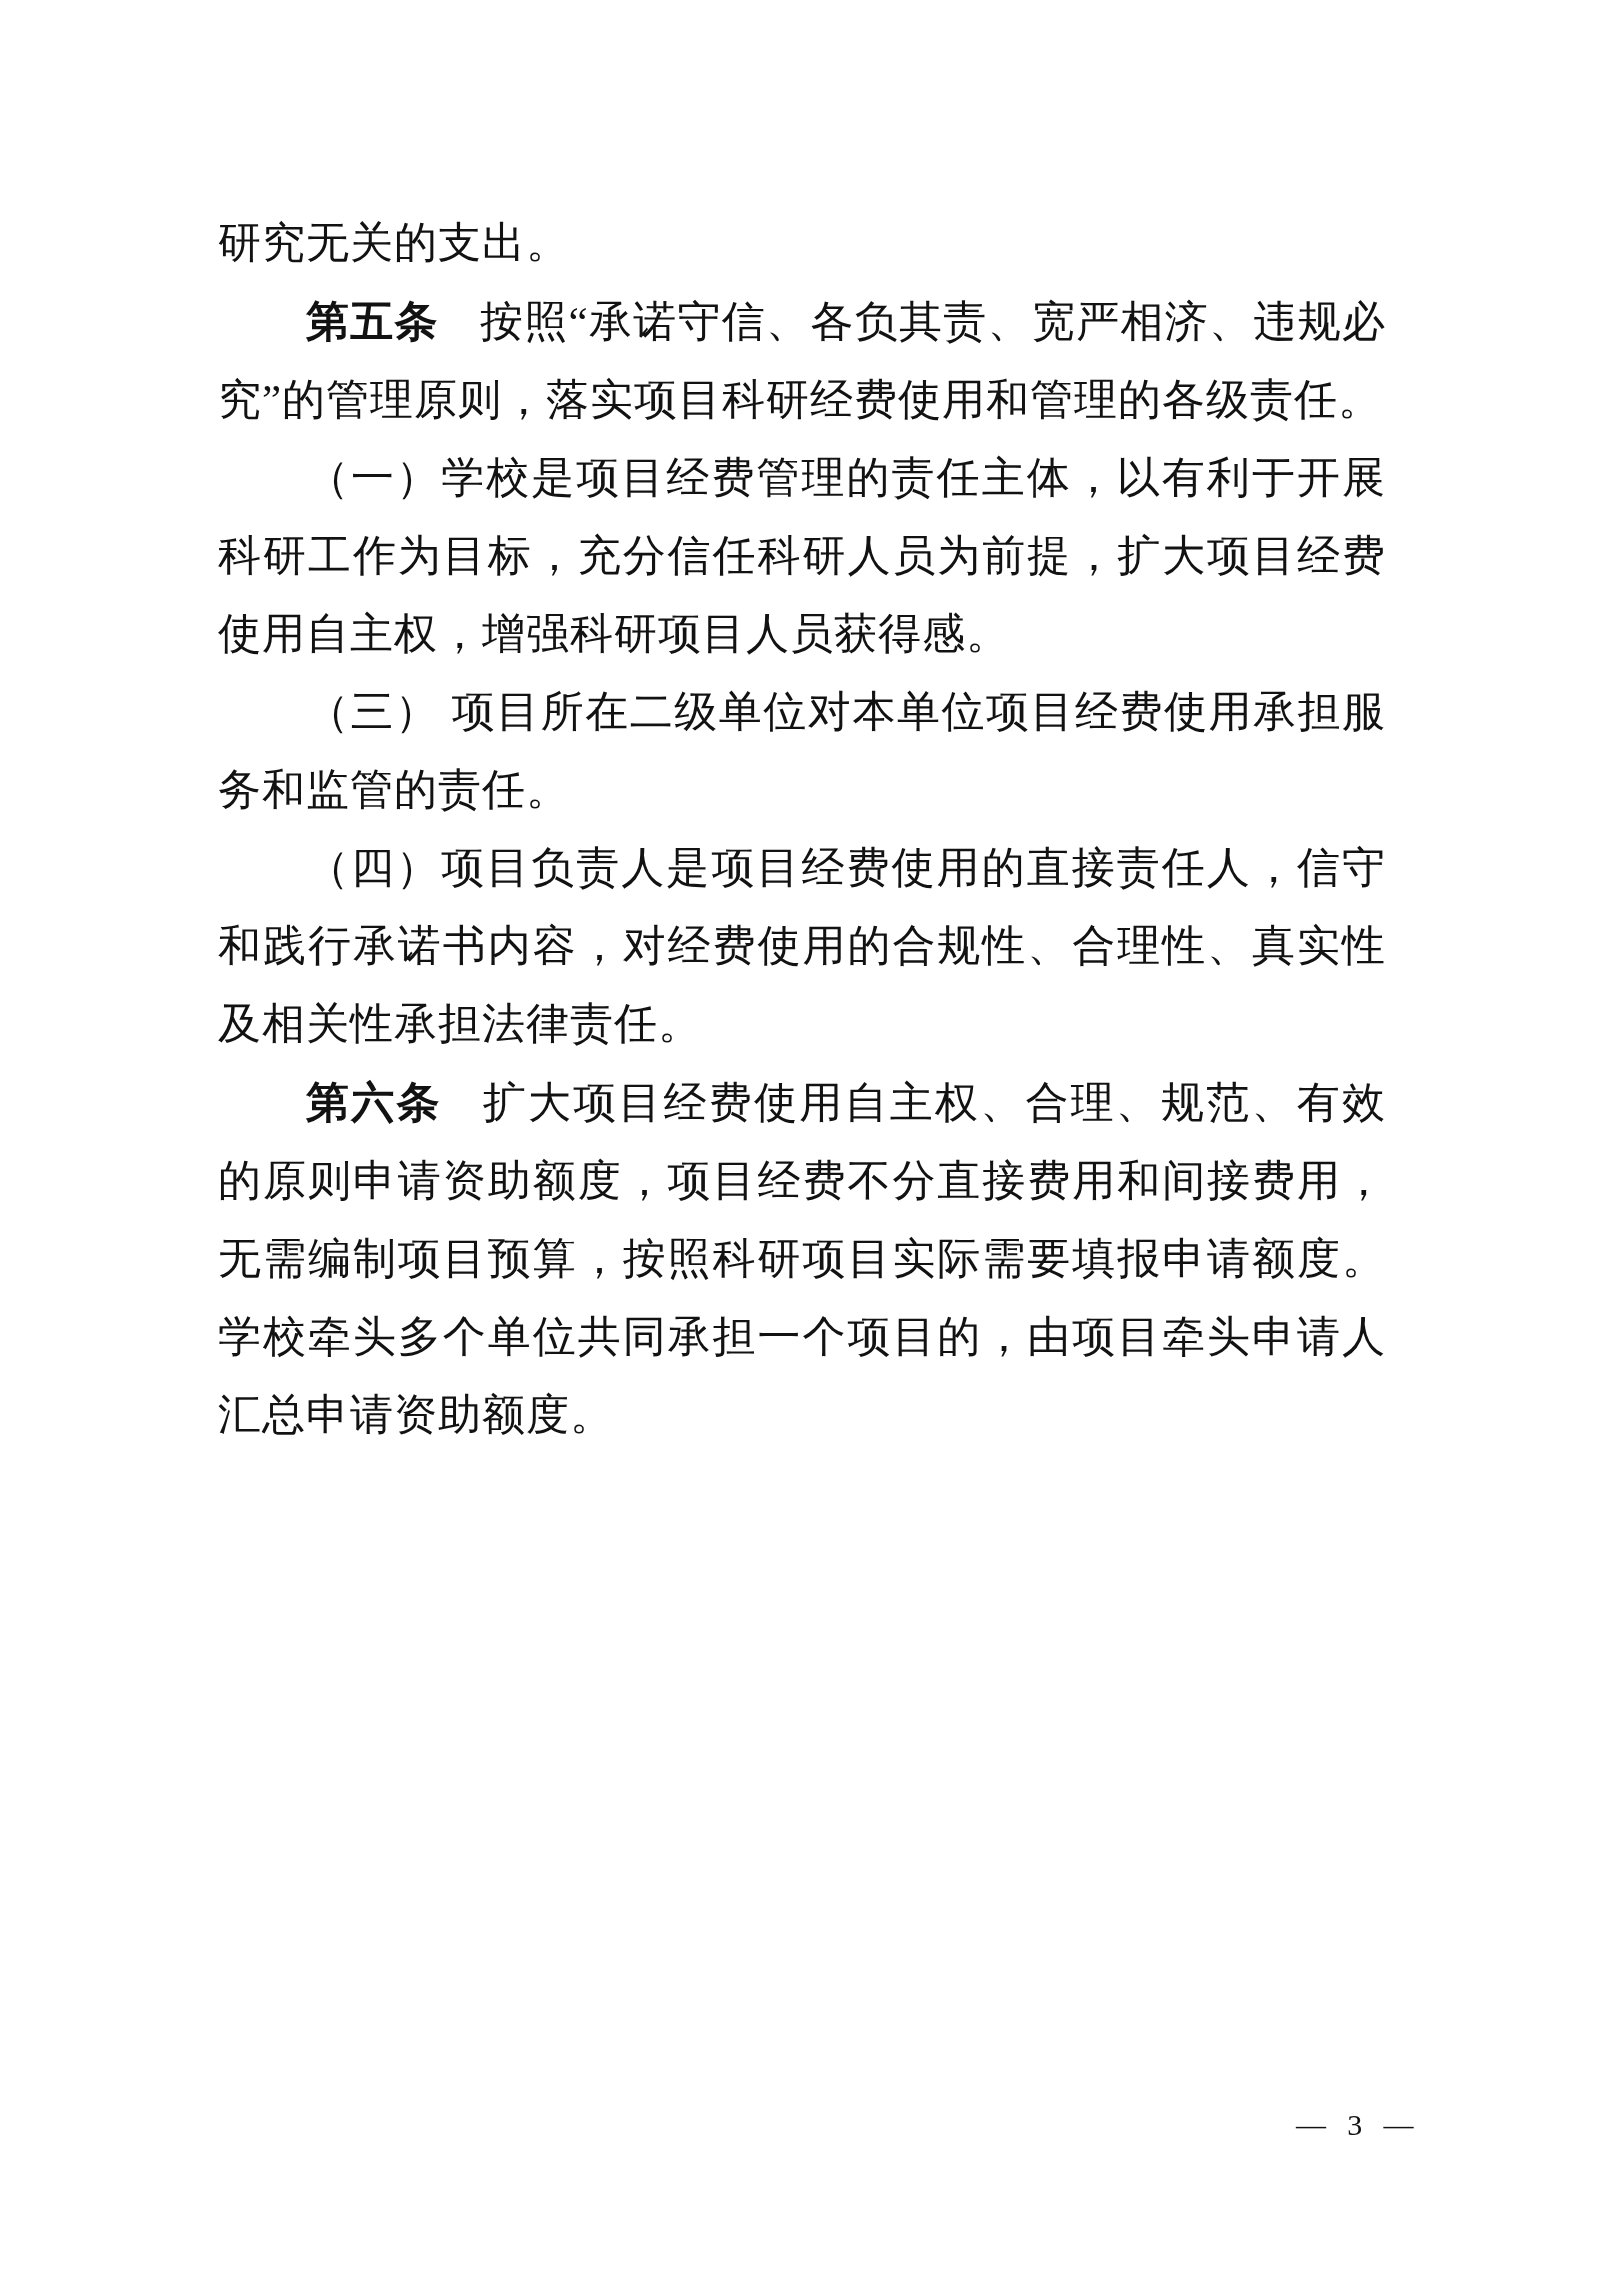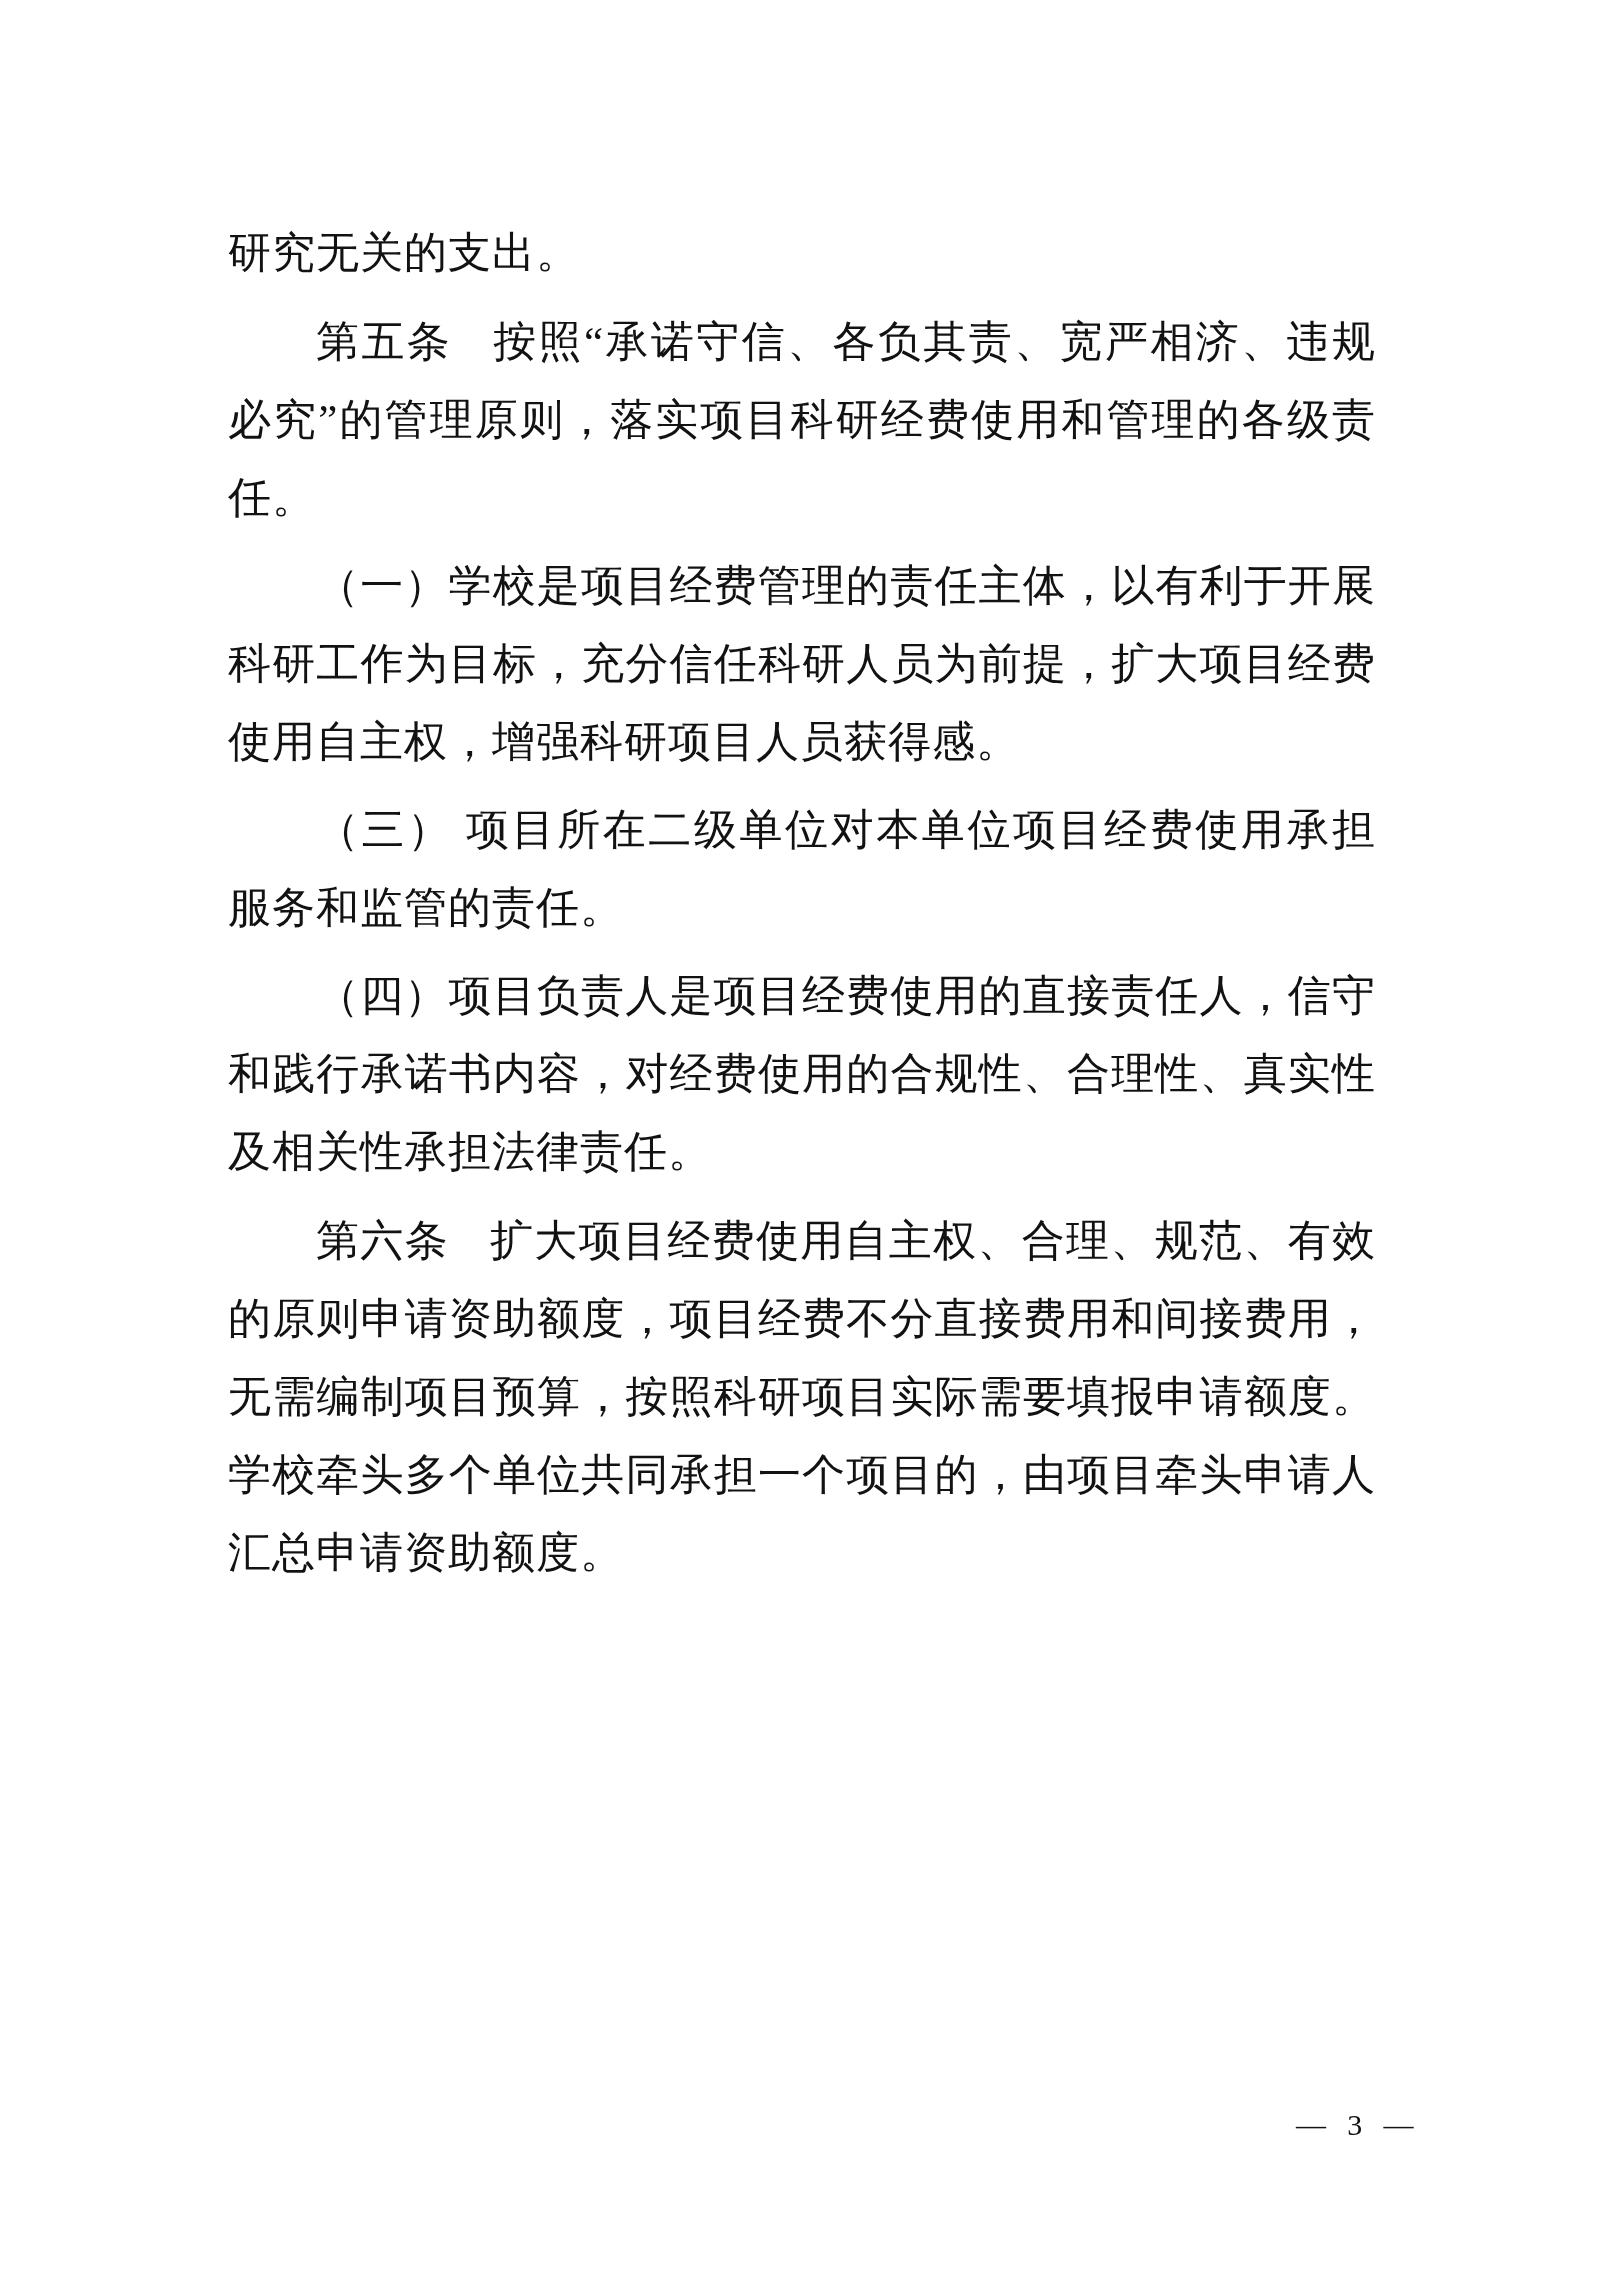--- a/index.html
+++ b/index.html
@@ -21,29 +21,29 @@
     left: 218px;
     top: 204px;
     width: 1168px;
     font-size: 43px;
     line-height: 78px;
     letter-spacing: 1px;
     text-align: justify;
     text-justify: inter-ideograph;
   }
   .para {
-    margin: 10px;
+    margin: 0;
     padding: 0;
     text-indent: 88px;
   }
   .para.continuation {
     text-indent: 0;
   }
   .article-term {
-    font-weight: 400;
+    font-weight: 700;
     font-family: "Liberation Sans", "DejaVu Sans", sans-serif;
     margin-right: 41px;
   }
   .page-footer {
     position: absolute;
     left: 1296px;
     top: 2103px;
     font-size: 30px;
     line-height: 43px;
     letter-spacing: 6.9px;

